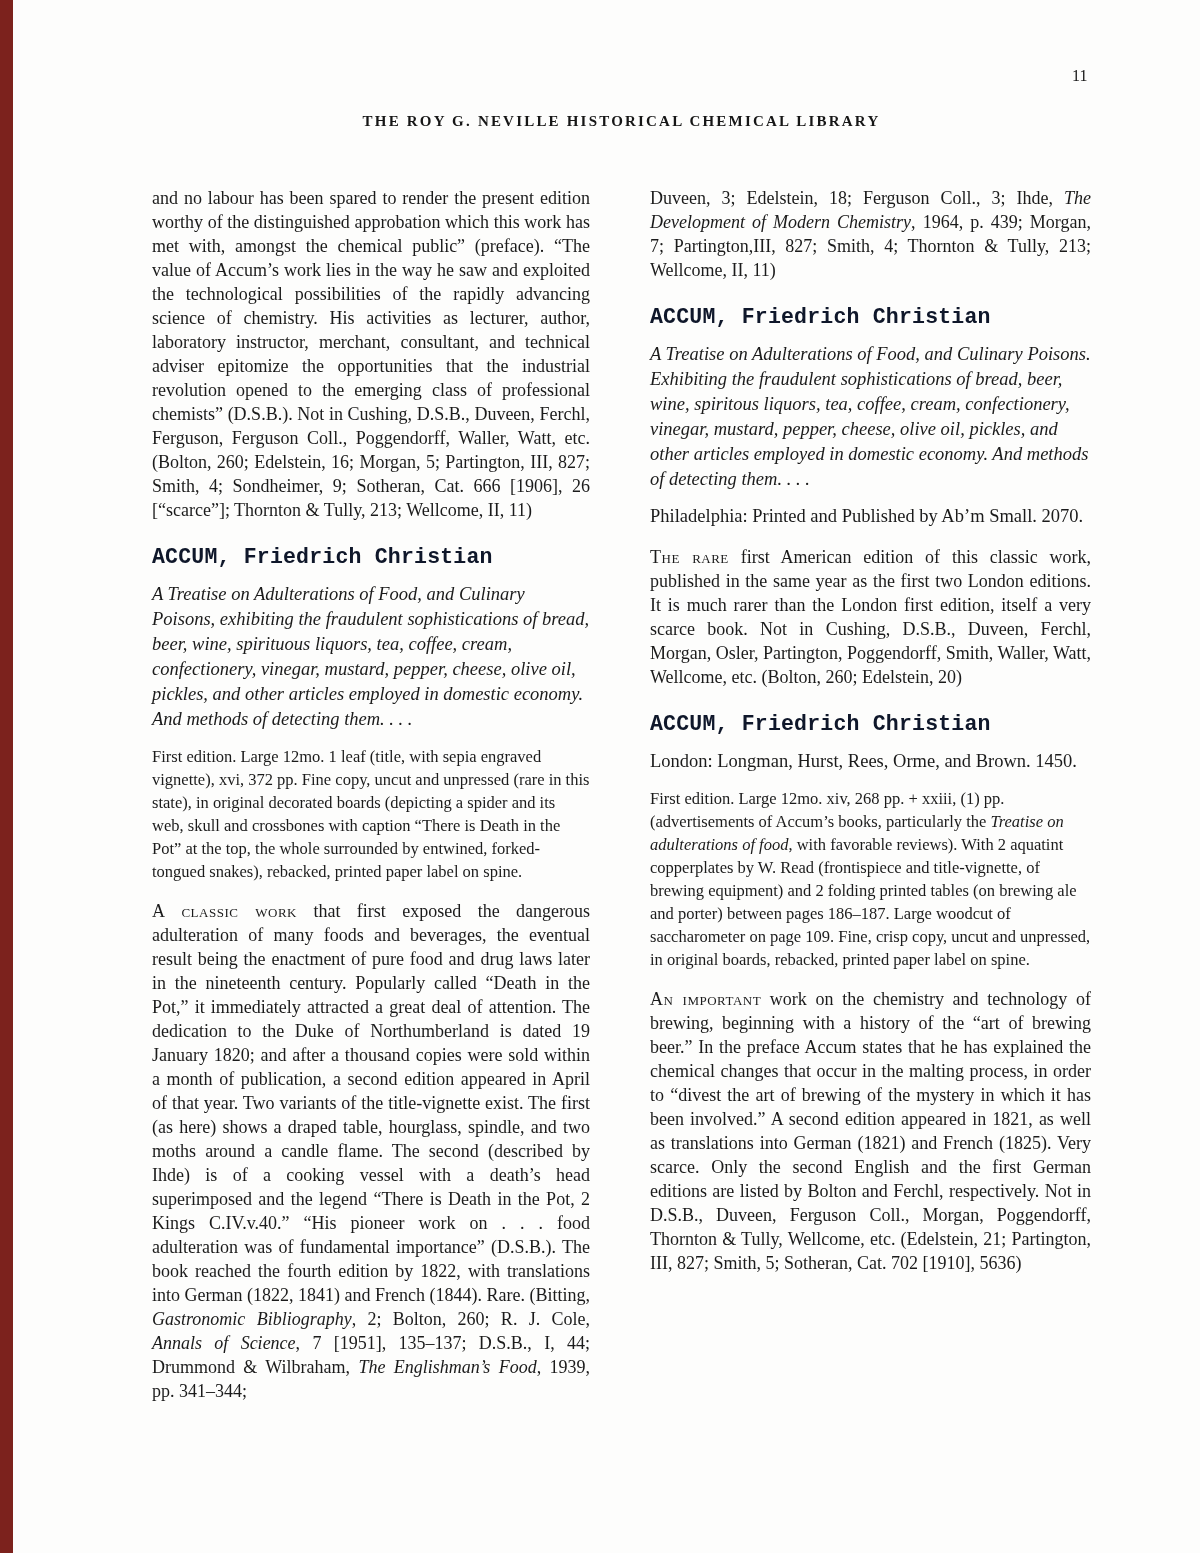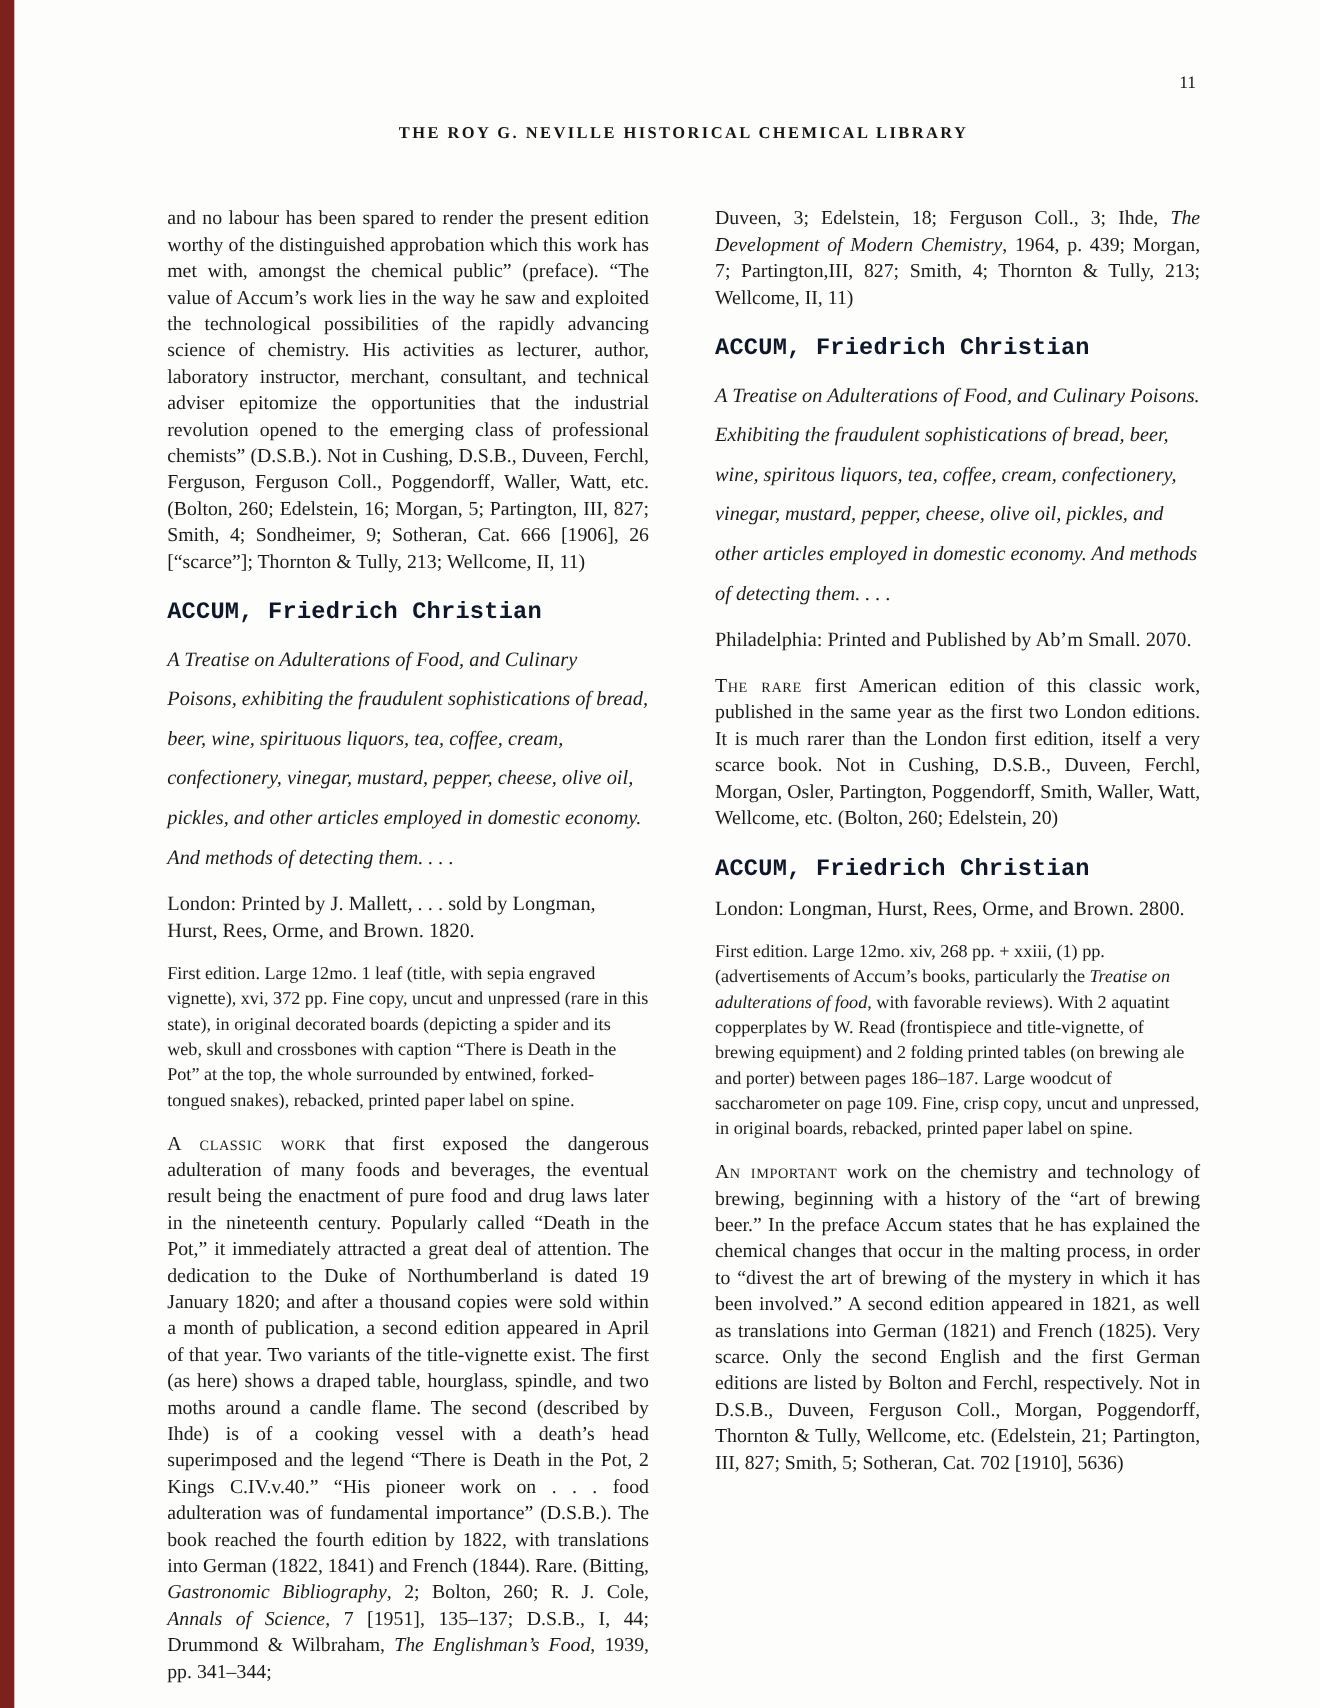--- a/index.html
+++ b/index.html
@@ -10,21 +10,21 @@
   .running-head .rh-title{font-size:15px;font-weight:bold;letter-spacing:2.2px;color:#161616;}
   .pagenum{position:absolute;top:67px;left:1072px;width:60px;font-size:16px;color:#161616;}
   .cols{position:absolute;top:186px;left:140px;display:flex;gap:36px;}
   .col{width:462px;}
   .col.right{width:465px;}
   .blk{margin:12px;}
   .para,.commentary{font-size:18px;line-height:24px;text-align:justify;hyphens:auto;}
   .commentary{margin-top:16px;}
   .heading{font-family:Liberation Mono, monospace;font-size:21.5px;font-weight:600;
            margin-top:23px;margin-bottom:13px;color:#0f172a;letter-spacing:0.2px;}
-  .title{font-style:italic;font-size:18.5px;line-height:36px;}
+  .title{font-style:italic;font-size:18.5px;line-height:25px;}
   .imprint{font-size:18.5px;line-height:25px;}
   .collation{font-size:16.5px;line-height:23px;margin-top:13px;hyphens:auto;}
   .col > .blk:first-child{margin-top:0;}
   .s-i{font-style:italic;}
   .s-sc{font-variant:small-caps;letter-spacing:0.5px;}
 </style>
 </head>
 <body>
 
 <div class="page" style="background: rgb(253, 253, 252); color: rgb(27, 27, 27);">
@@ -34,29 +34,28 @@
     <span class="rh-title">THE ROY G. NEVILLE HISTORICAL CHEMICAL LIBRARY</span>
   </div>
 
   <div class="pagenum">11</div>
 
   <div class="cols">
     <div class="col left">
         <div class="blk para"><span class="s-n">and no labour has been spared to render the present edition worthy of the distinguished approbation which this work has met with, amongst the chemical public” (preface). “The value of Accum’s work lies in the way he saw and exploited the technological possibilities of the rapidly advancing science of chemistry. His activities as lecturer, author, laboratory instructor, merchant, consultant, and technical adviser epitomize the opportunities that the industrial revolution opened to the emerging class of professional chemists” (D.S.B.). Not in Cushing, D.S.B., Duveen, Ferchl, Ferguson, Ferguson Coll., Poggendorff, Waller, Watt, etc. (Bolton, 260; Edelstein, 16; Morgan, 5; Partington, III, 827; Smith, 4; Sondheimer, 9; Sotheran, Cat. 666 [1906], 26 [“scarce”]; Thornton &amp; Tully, 213; Wellcome, II, 11)</span></div>
         <div class="blk heading"><span class="s-n">ACCUM, Friedrich Christian</span></div>
         <div class="blk title"><span class="s-i">A Treatise on Adulterations of Food, and Culinary Poisons, exhibiting the fraudulent sophistications of bread, beer, wine, spirituous liquors, tea, coffee, cream, confectionery, vinegar, mustard, pepper, cheese, olive oil, pickles, and other articles employed in domestic economy. And methods of detecting them. . . .</span></div>
-        <div class="blk imprint"><span class="s-n">London: Printed by J. Mallett, . . . sold by Longman, Hurst, Rees, Orme, and Brown. 1820.</span></div>
         <div class="blk collation"><span class="s-n">First edition. Large 12mo. 1 leaf (title, with sepia engraved vignette), xvi, 372 pp. Fine copy, uncut and unpressed (rare in this state), in original decorated boards (depicting a spider and its web, skull and crossbones with caption “There is Death in the Pot” at the top, the whole surrounded by entwined, forked-tongued snakes), rebacked, printed paper label on spine.</span></div>
         <div class="blk commentary"><span class="s-sc">A classic work</span><span class="s-n"> that first exposed the dangerous adulteration of many foods and beverages, the eventual result being the enactment of pure food and drug laws later in the nineteenth century. Popularly called “Death in the Pot,” it immediately attracted a great deal of attention. The dedication to the Duke of Northumberland is dated 19 January 1820; and after a thousand copies were sold within a month of publication, a second edition appeared in April of that year. Two variants of the title-vignette exist. The first (as here) shows a draped table, hourglass, spindle, and two moths around a candle flame. The second (described by Ihde) is of a cooking vessel with a death’s head superimposed and the legend “There is Death in the Pot, 2 Kings C.IV.v.40.” “His pioneer work on . . . food adulteration was of fundamental importance” (D.S.B.). The book reached the fourth edition by 1822, with translations into German (1822, 1841) and French (1844). Rare. (Bitting, </span><span class="s-i">Gastronomic Bibliography</span><span class="s-n">, 2; Bolton, 260; R. J. Cole, </span><span class="s-i">Annals of Science</span><span class="s-n">, 7 [1951], 135–137; D.S.B., I, 44; Drummond &amp; Wilbraham, </span><span class="s-i">The Englishman’s Food</span><span class="s-n">, 1939, pp. 341–344;</span></div>
       </div>
     <div class="col right">
         <div class="blk para"><span class="s-n">Duveen, 3; Edelstein, 18; Ferguson Coll., 3; Ihde, </span><span class="s-i">The Development of Modern Chemistry</span><span class="s-n">, 1964, p. 439; Morgan, 7; Partington,III, 827; Smith, 4; Thornton &amp; Tully, 213; Wellcome, II, 11)</span></div>
         <div class="blk heading"><span class="s-n">ACCUM, Friedrich Christian</span></div>
         <div class="blk title"><span class="s-i">A Treatise on Adulterations of Food, and Culinary Poisons. Exhibiting the fraudulent sophistications of bread, beer, wine, spiritous liquors, tea, coffee, cream, confectionery, vinegar, mustard, pepper, cheese, olive oil, pickles, and other articles employed in domestic economy. And methods of detecting them. . . .</span></div>
         <div class="blk imprint"><span class="s-n">Philadelphia: Printed and Published by Ab’m Small. 2070.</span></div>
         <div class="blk commentary"><span class="s-sc">The rare</span><span class="s-n"> first American edition of this classic work, published in the same year as the first two London editions. It is much rarer than the London first edition, itself a very scarce book. Not in Cushing, D.S.B., Duveen, Ferchl, Morgan, Osler, Partington, Poggendorff, Smith, Waller, Watt, Wellcome, etc. (Bolton, 260; Edelstein, 20)</span></div>
         <div class="blk heading"><span class="s-n">ACCUM, Friedrich Christian</span></div>
-        <div class="blk imprint"><span class="s-n">London: Longman, Hurst, Rees, Orme, and Brown. 2800.</span></div>
+        <div class="blk imprint"><span class="s-n">London: Longman, Hurst, Rees, Orme, and Brown. 1450.</span></div>
         <div class="blk collation"><span class="s-n">First edition. Large 12mo. xiv, 268 pp. + xxiii, (1) pp. (advertisements of Accum’s books, particularly the </span><span class="s-i">Treatise on adulterations of food</span><span class="s-n">, with favorable reviews). With 2 aquatint copperplates by W. Read (frontispiece and title-vignette, of brewing equipment) and 2 folding printed tables (on brewing ale and porter) between pages 186–187. Large woodcut of saccharometer on page 109. Fine, crisp copy, uncut and unpressed, in original boards, rebacked, printed paper label on spine.</span></div>
         <div class="blk commentary"><span class="s-sc">An important</span><span class="s-n"> work on the chemistry and technology of brewing, beginning with a history of the “art of brewing beer.” In the preface Accum states that he has explained the chemical changes that occur in the malting process, in order to “divest the art of brewing of the mystery in which it has been involved.” A second edition appeared in 1821, as well as translations into German (1821) and French (1825). Very scarce. Only the second English and the first German editions are listed by Bolton and Ferchl, respectively. Not in D.S.B., Duveen, Ferguson Coll., Morgan, Poggendorff, Thornton &amp; Tully, Wellcome, etc. (Edelstein, 21; Partington, III, 827; Smith, 5; Sotheran, Cat. 702 [1910], 5636)</span></div>
       </div>
   </div>
 </div>
 
 </body></html>

